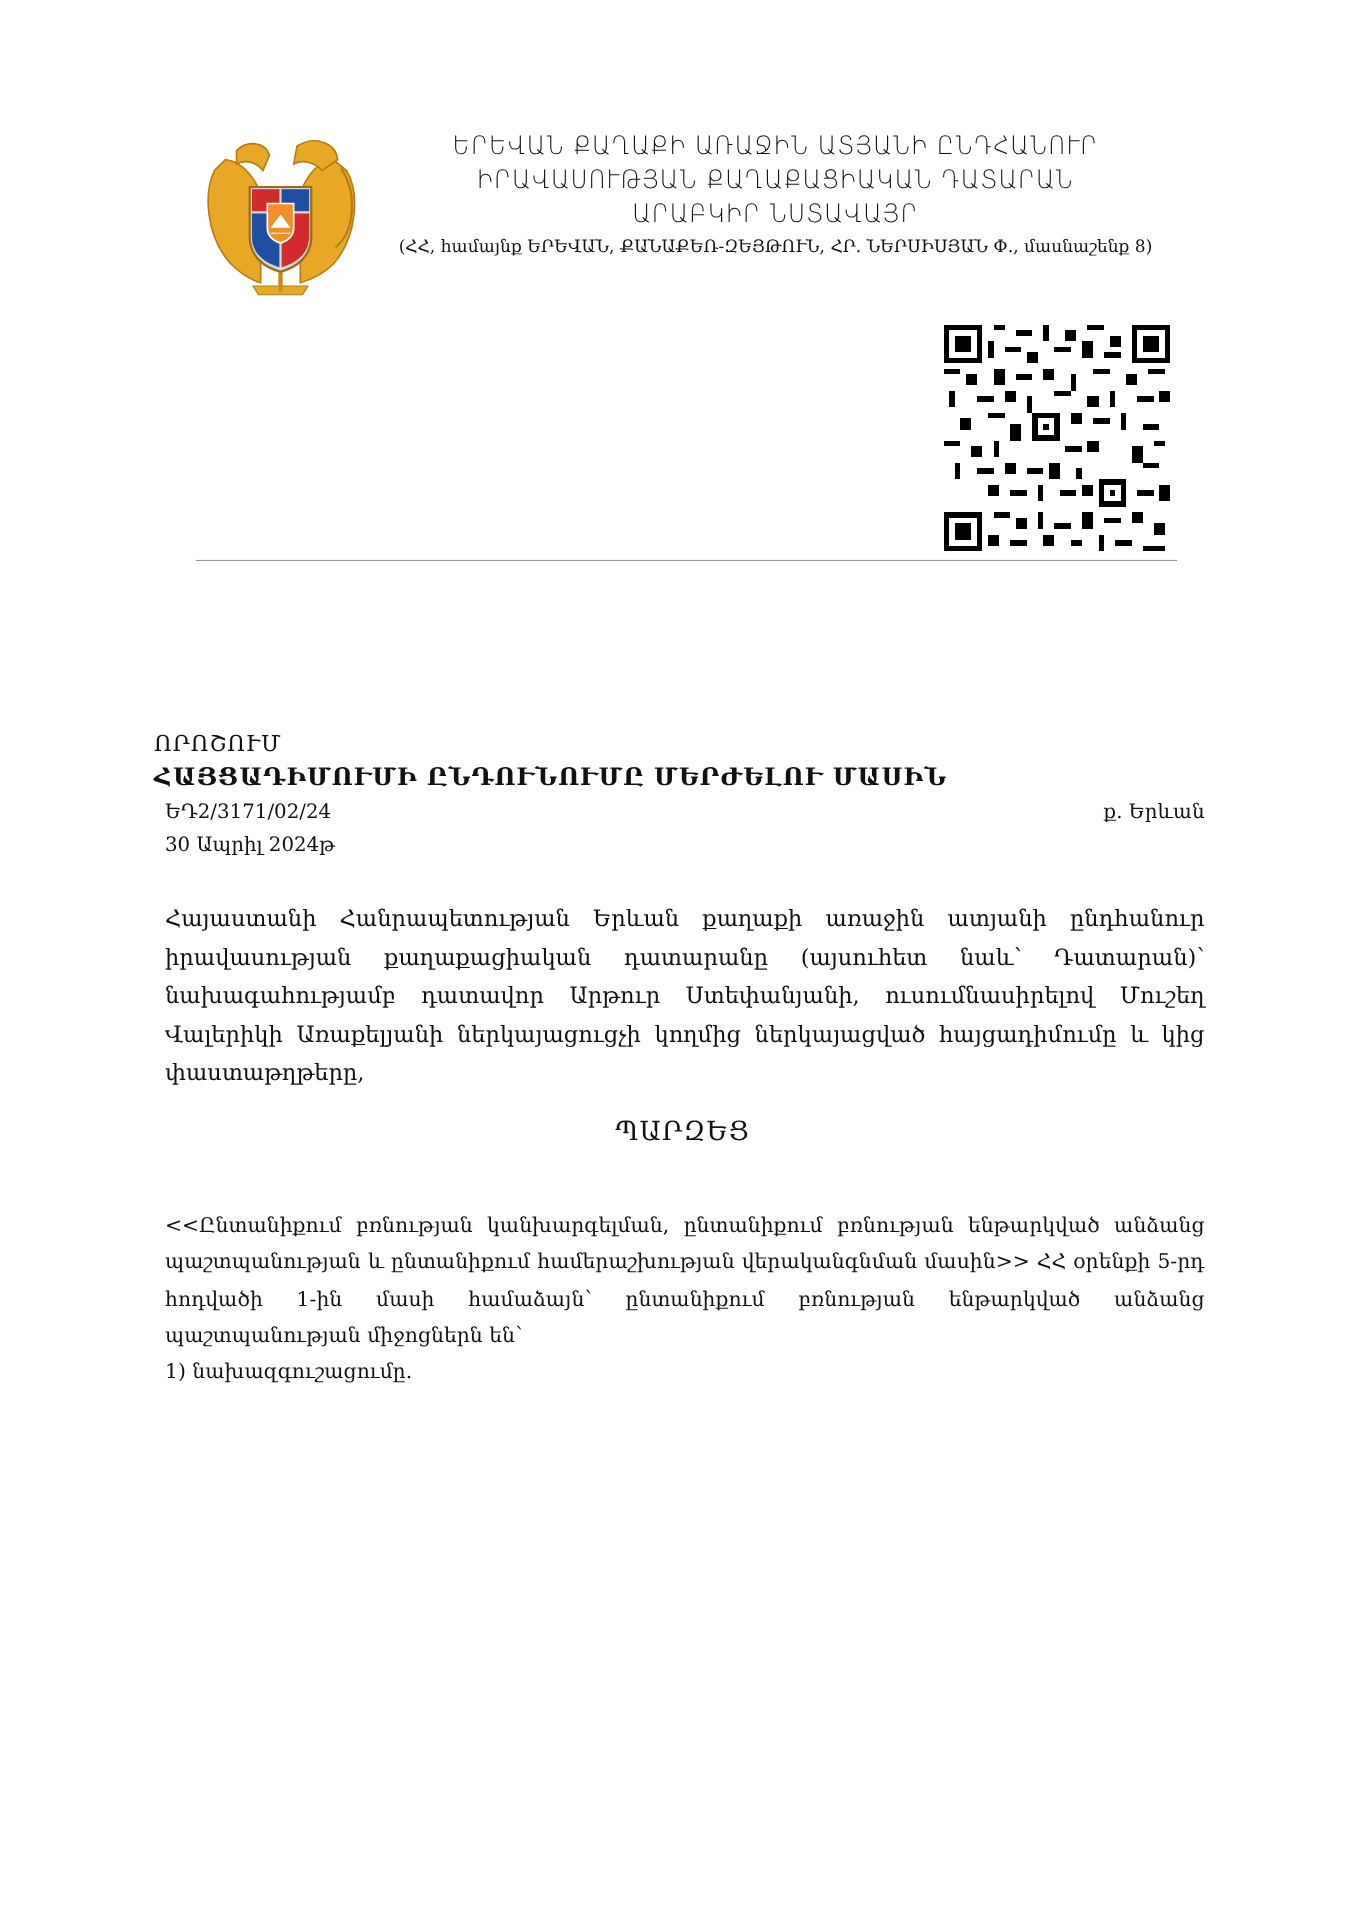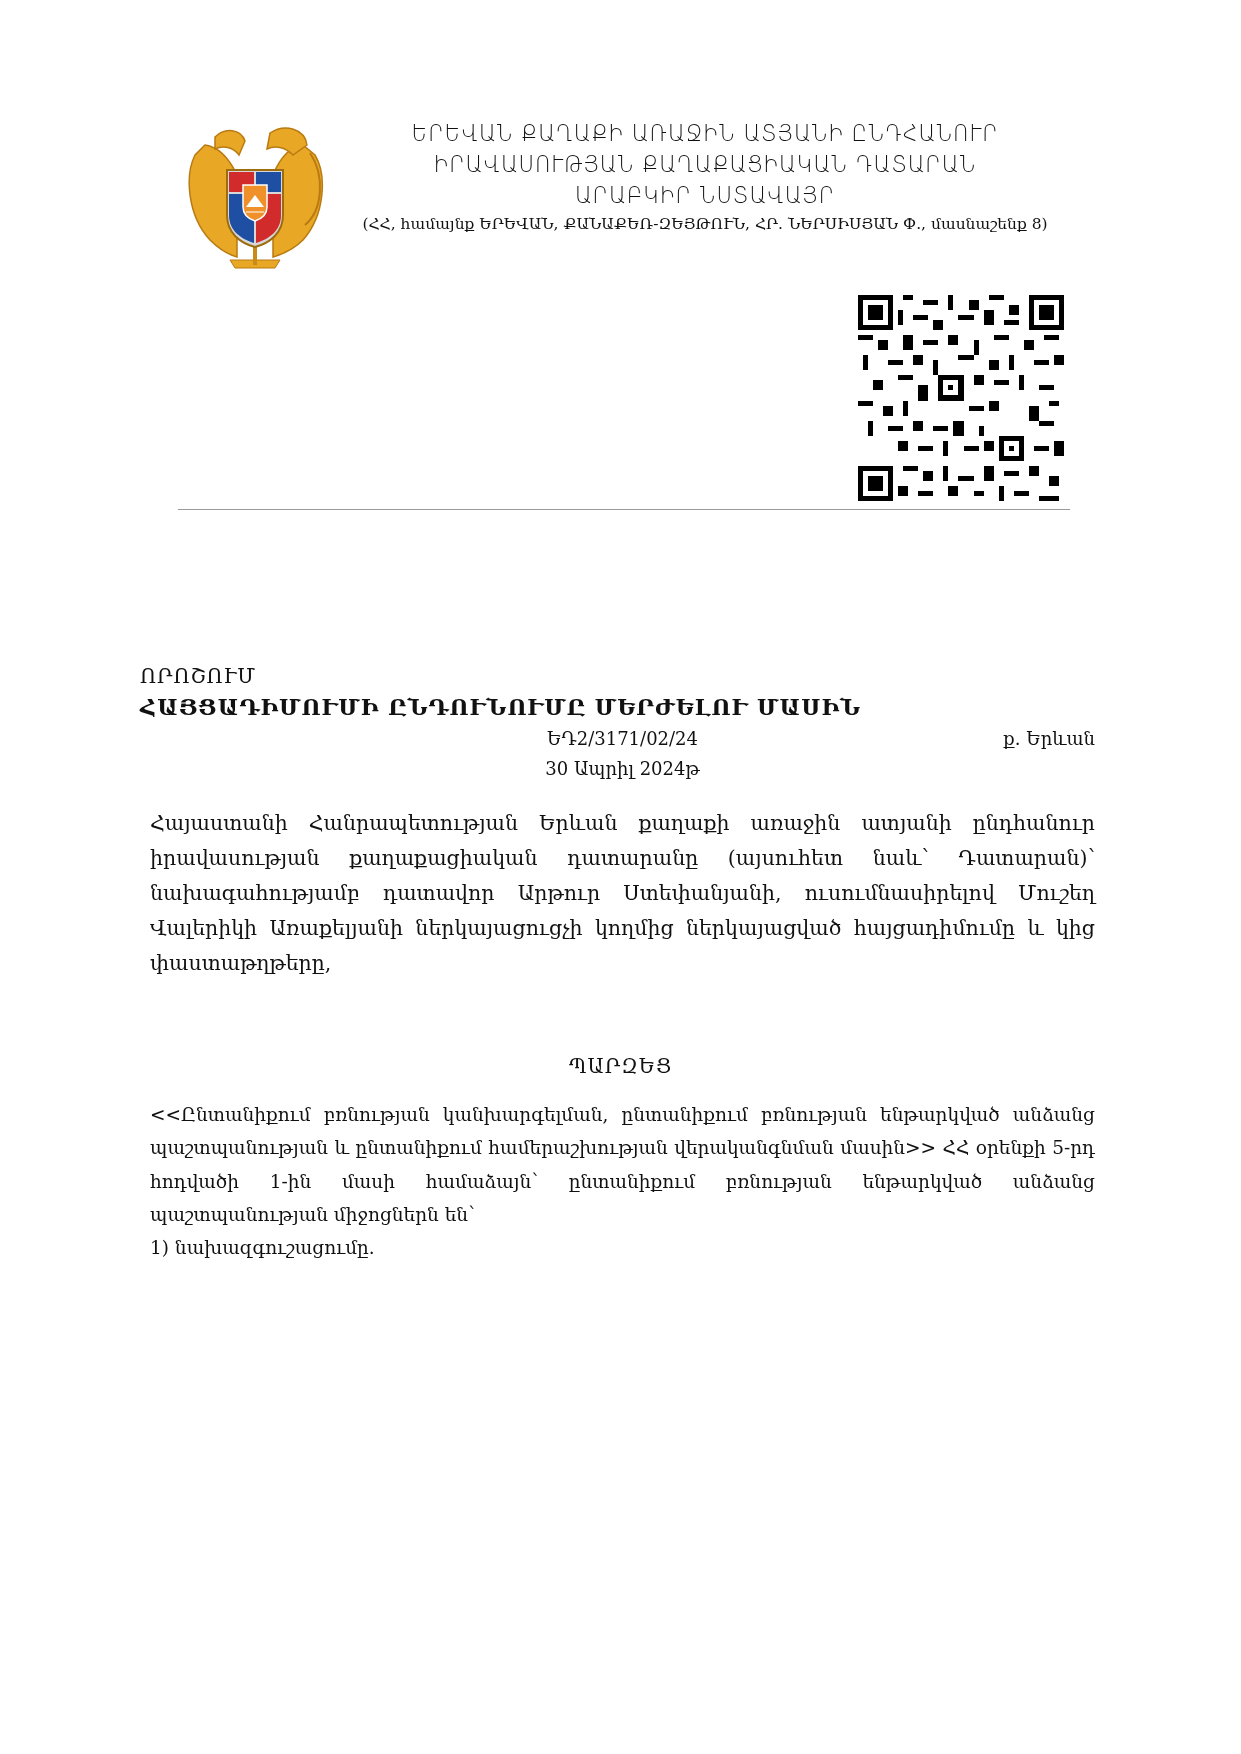--- a/index.html
+++ b/index.html
@@ -1,35 +1,35 @@
 <!DOCTYPE html>
 <html><head>
   <meta charset="utf-8">
   <style>
     html, body { margin:0; padding:0; background:#ffffff; }
     body { width:1241px; height:1754px; position:relative; overflow:hidden;
            font-family:"DejaVu Serif", "Liberation Serif", serif; color:#111; }
-    .abs { position:absolute;text-align:center; }
+    .abs { position:absolute; }
     .emblem { left:175px; top:115px; width:160px; height:160px; }
     .header-text { left:340px; top:118px; width:730px; text-align:center; }
     .court-line { font-family:"DejaVu Sans", "Liberation Sans", sans-serif; font-size:23px; line-height:31px;
                   letter-spacing:1px; font-weight:300; color:#111; transform:scaleX(0.92); }
     .address { font-size:15.5px; line-height:24px; margin-top:1px; }
     .qr { left:858px; top:295px; width:206px; height:206px; }
     .divider { left:178px; top:509px; width:892px; height:0; border-top:1.5px solid #9a9a9a; }
     .title { left:140px; width:961px; text-align:left; }
     .t1 { top:664px; font-size:20px; letter-spacing:1px; }
     .t2 { top:694px; font-size:22px; font-weight:bold; letter-spacing:1px; }
     .meta { left:150px; width:945px; font-size:18px; line-height:30px; }
     .case-no { top:724px; }
     .city { top:724px; right:146px; left:auto; width:auto; }
     .date { top:754px; }
-    .body-p { left:150px; width:945px; font-size:20.5px; line-height:35px; text-align:justify; }
+    .body-p { left:150px; width:945px; font-size:20.5px; line-height:35px; text-align:justify;margin-top:12px; }
     .intro { top:806px; }
-    .decided { left:140px; width:961px; top:1014px; text-align:center; font-size:20px; letter-spacing:1px;margin-top:40px; }
+    .decided { left:140px; width:961px; top:1014px; text-align:center; font-size:24px; letter-spacing:1px; }
     .body2 { left:150px; width:945px; top:1098px; font-size:18.5px; line-height:33.3px; text-align:justify; }
     .body2 p { margin:0; }
   </style>
 </head>
 <body>
 
 <div class="abs emblem">
   <svg width="160" height="160" viewBox="0 0 160 160">
 
     <path d="M20 40 C10 60,12 100,35 125 C45 135,55 140,62 142 L62 60 C55 45,45 32,30 30 Z" fill="#E8A825" stroke="#B97A12" stroke-width="1.5"></path>

